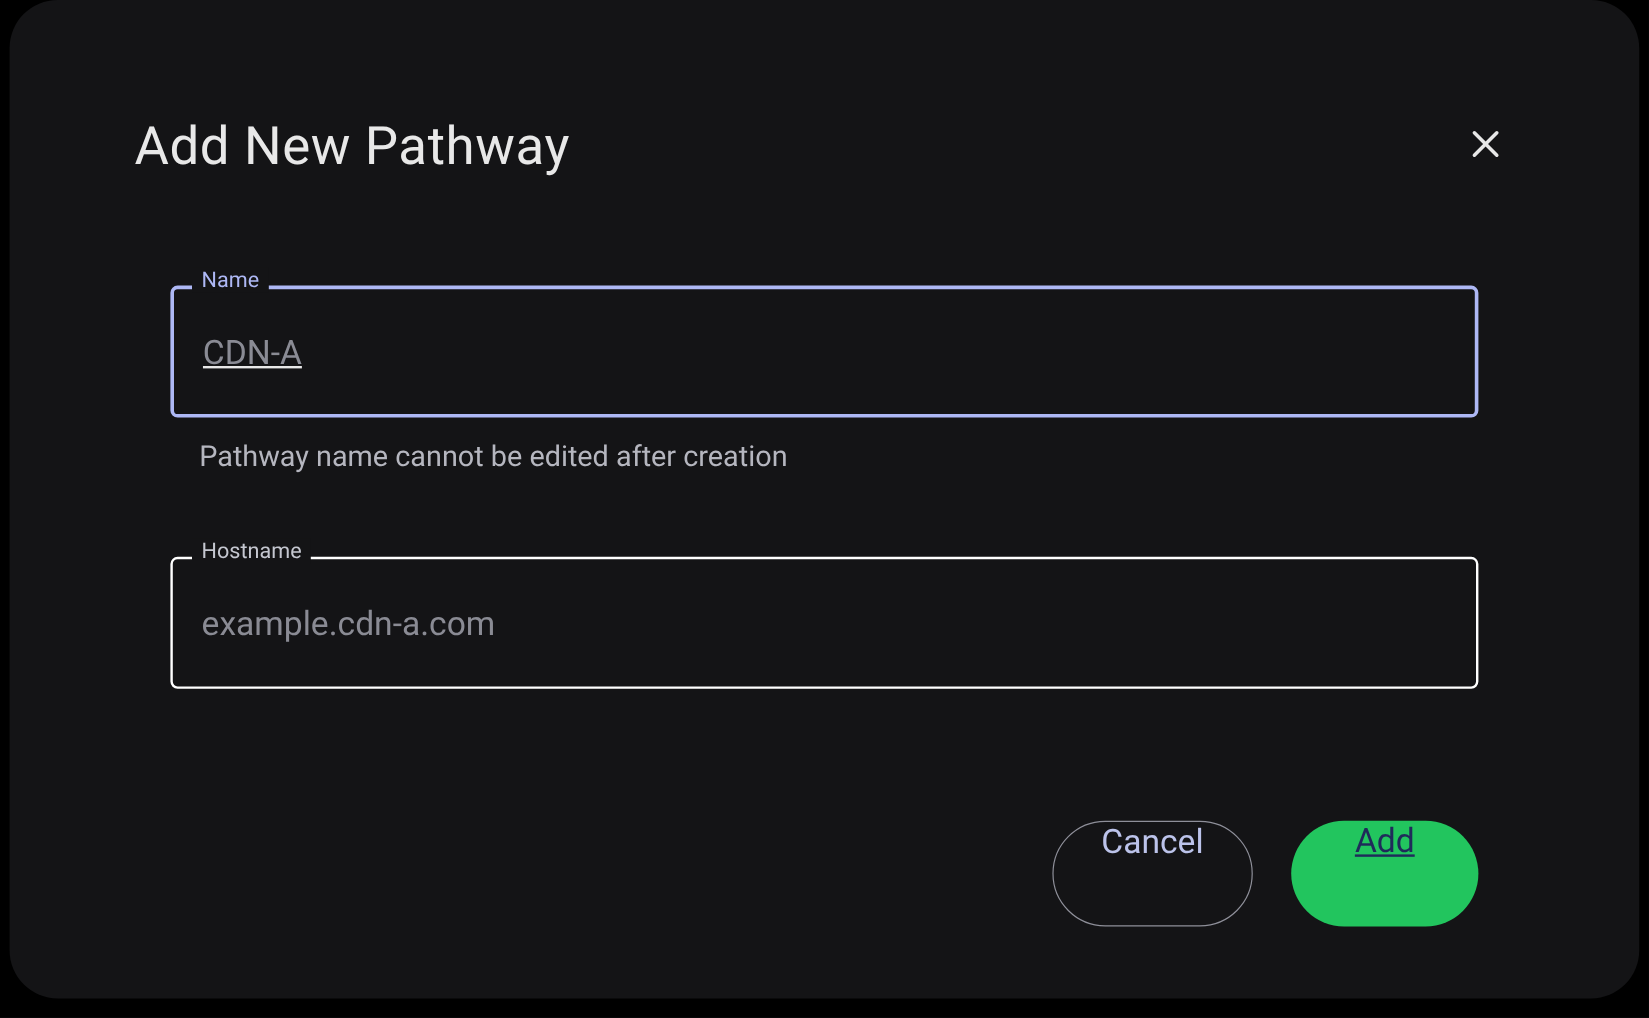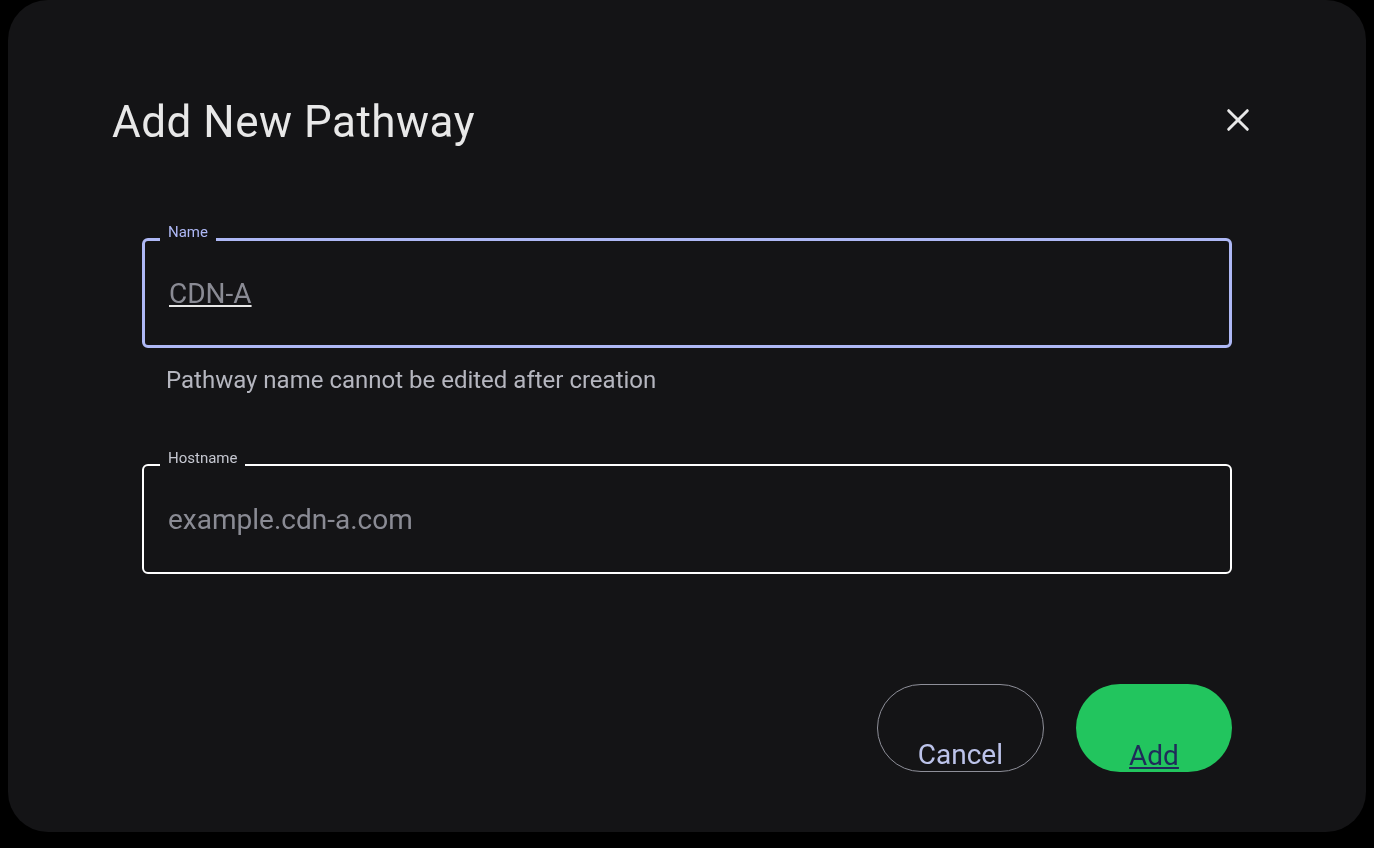--- a/index.html
+++ b/index.html
@@ -66,21 +66,21 @@
       position: relative;
       margin-bottom: 40px;
     }
     
     .field-label {
       position: absolute;
       top: -15px;
       left: 18px;
       background: #141416;
       padding: 0 8px;
-      font-size: 15px;
+      font-size: 18px;
       color: #c5c7d0;
       z-index: 1;
     }
     
     .field-label.focused {
       color: #aeb8f5;
     }
     
     .text-input {
       width: 100%;
@@ -125,21 +125,21 @@
     
     .btn {
       height: 88px;
       padding: 0 40px;
       border-radius: 44px;
       font-size: 28px;
       font-weight: 400;
       cursor: pointer;
       font-family: inherit;
       display: flex;
-      align-items: flex-end;
+      align-items: flex-start;
       justify-content: center;
     }
     
     .btn-cancel {
       background: transparent;
       border: 1.5px solid #8e8f99;
       color: #bcc3ea;
       min-width: 156px;
     }
     

